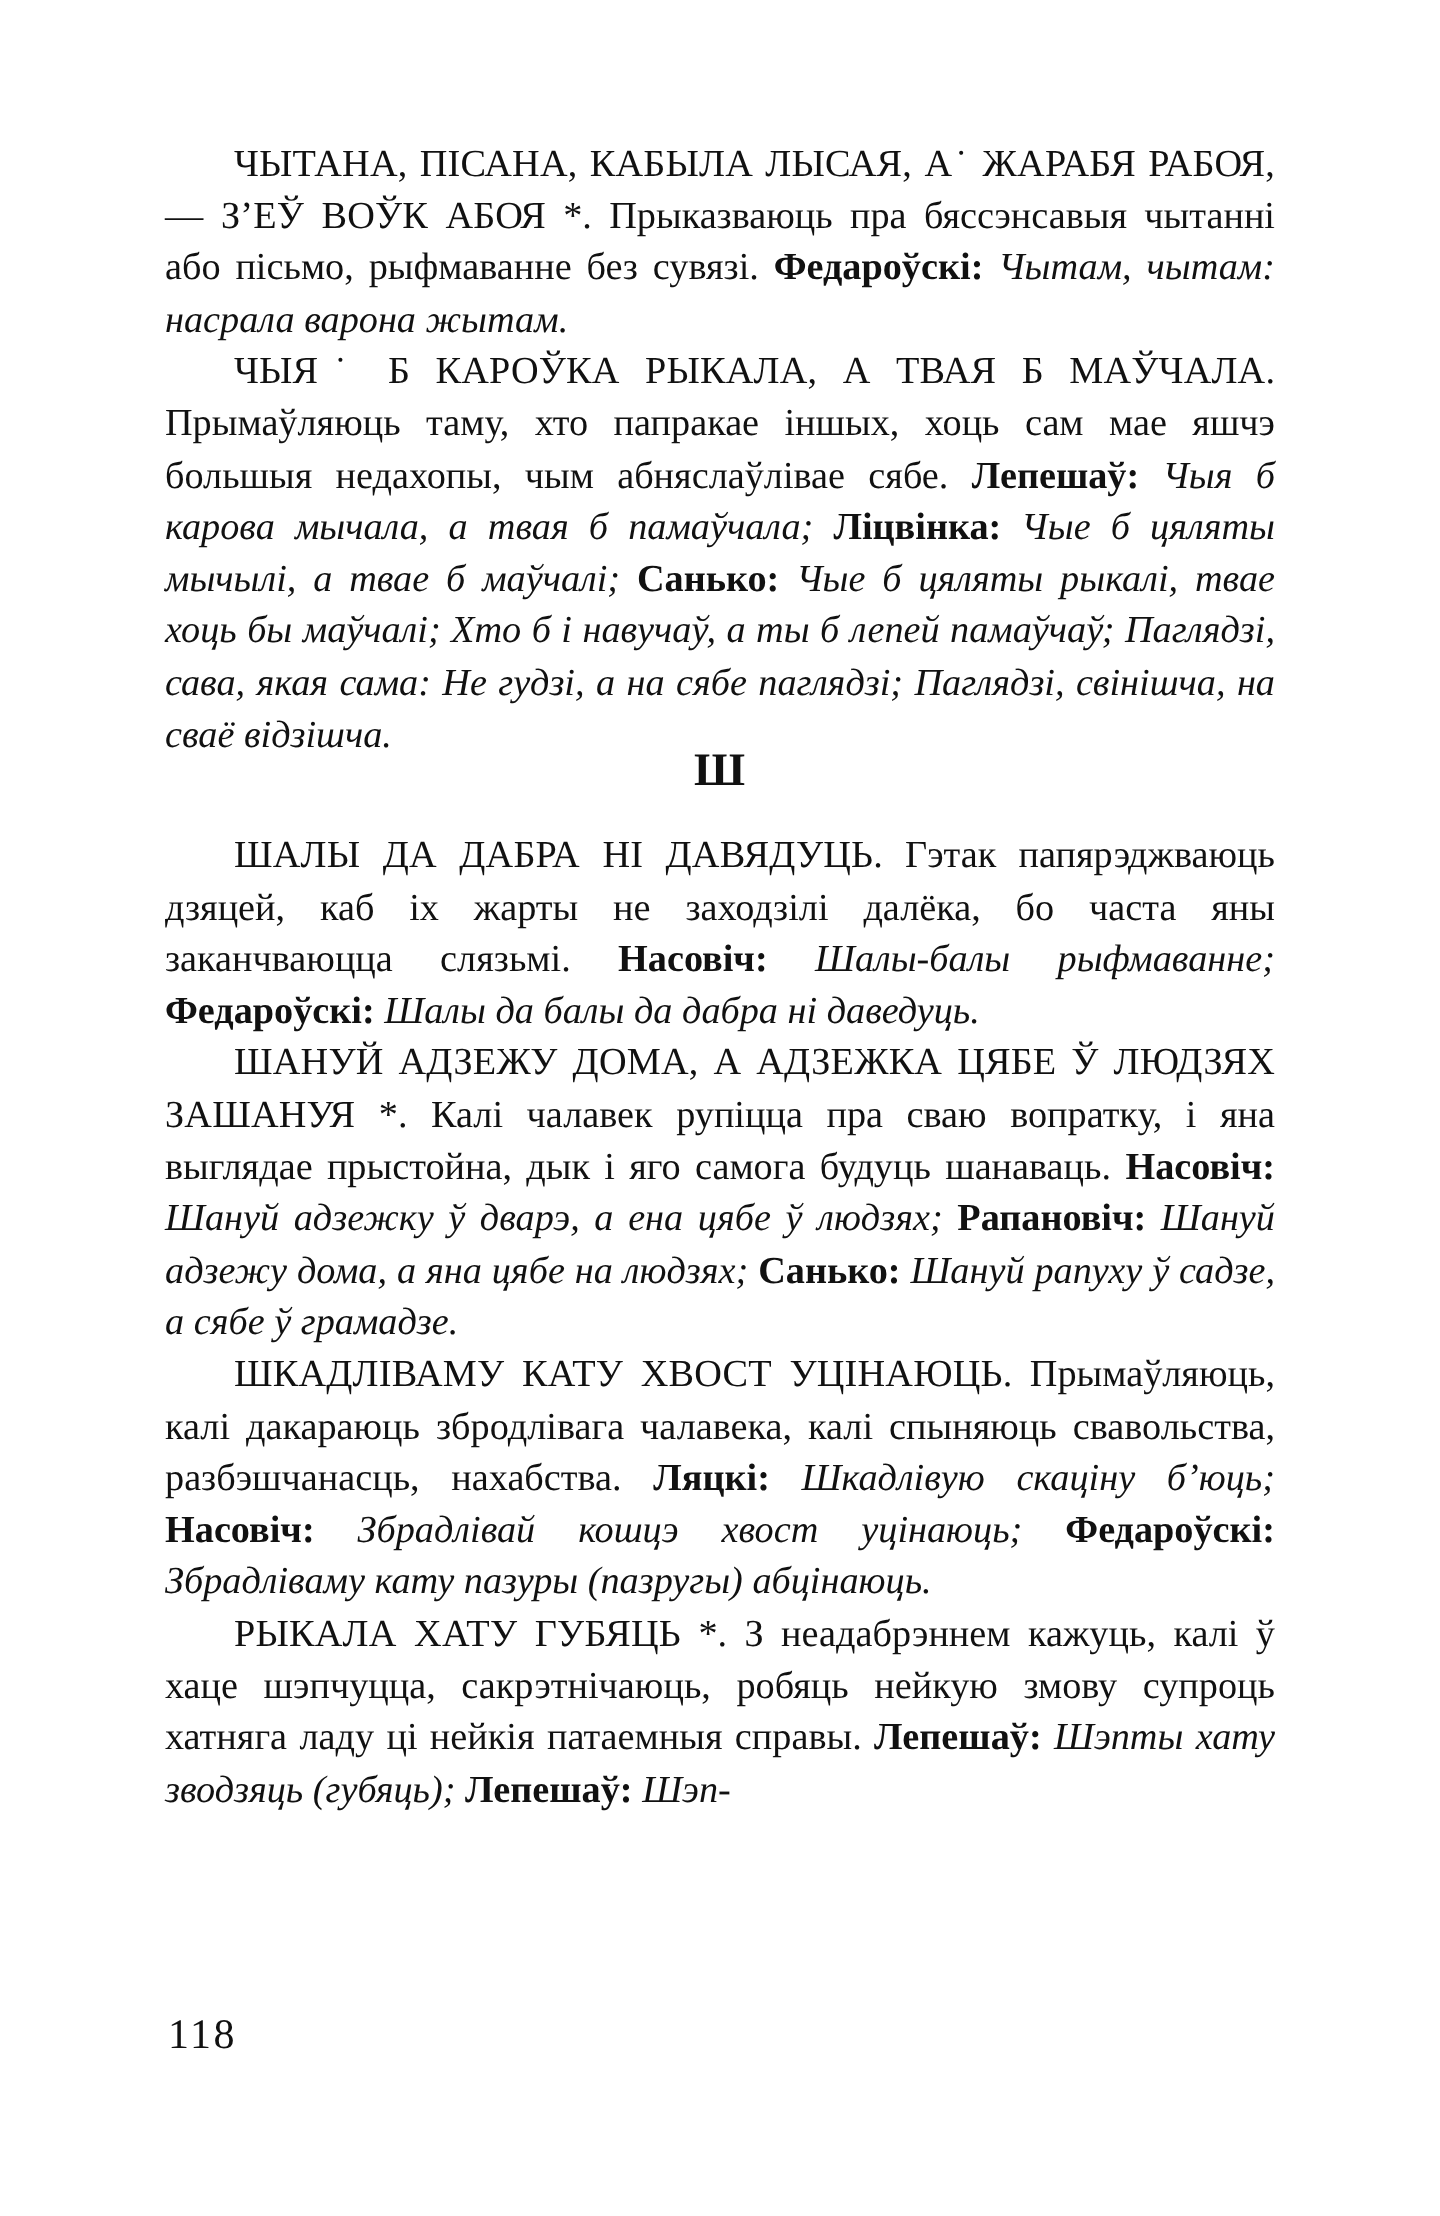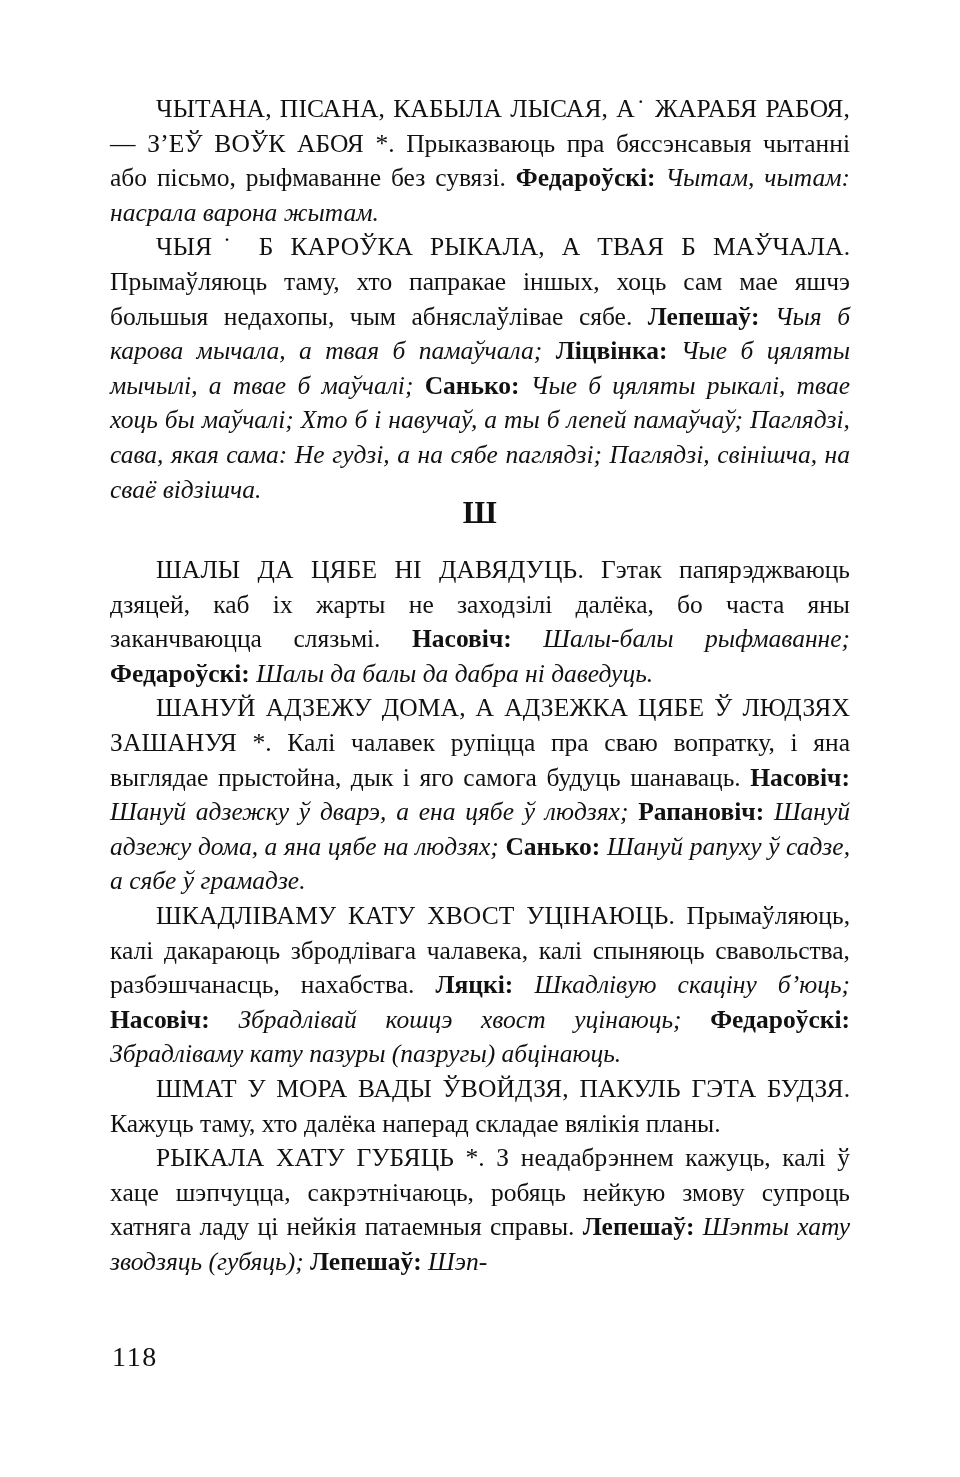--- a/index.html
+++ b/index.html
@@ -92,35 +92,32 @@
       <span class="caps">ЧЫЯ˙ Б КАРОЎКА РЫКАЛА, А ТВАЯ Б МАЎЧАЛА</span><span>. Прымаўляюць таму, хто папракае іншых, хоць сам мае яшчэ большыя недахопы, чым абняслаўлівае сябе. </span><span class="src">Лепешаў:</span><span class="var"> Чыя б карова мычала, а твая б памаўчала; </span><span class="src">Ліцвінка:</span><span class="var"> Чые б цяляты мычылі, а твае б маўчалі; </span><span class="src">Санько:</span><span class="var"> Чые б цяляты рыкалі, твае хоць бы маўчалі; Хто б і навучаў, а ты б лепей памаўчаў; Паглядзі, сава, якая сама: Не гудзі, а на сябе паглядзі; Паглядзі, свінішча, на сваё відзішча.</span>
     </p>
 
   </div>
 
   <div class="section-heading">Ш</div>
 
   <div class="block-b">
 
     <p class="entry">
-      <span class="caps">ШАЛЫ ДА ЦЯБЕ НІ ДАВЯДУЦЬ</span><span>. Гэтак папярэджваюць дзяцей, каб іх жарты не заходзілі далёка, бо часта яны заканчваюцца слязьмі. </span><span class="src">Насовіч:</span><span class="var"> Шалы-балы рыфмаванне; </span><span class="src">Федароўскі:</span><span class="var"> Шалы да балы да дабра ні даведуць.</span>
+      <span class="caps">ШАЛЫ ДА ДАБРА НІ ДАВЯДУЦЬ</span><span>. Гэтак папярэджваюць дзяцей, каб іх жарты не заходзілі далёка, бо часта яны заканчваюцца слязьмі. </span><span class="src">Насовіч:</span><span class="var"> Шалы-балы рыфмаванне; </span><span class="src">Федароўскі:</span><span class="var"> Шалы да балы да дабра ні даведуць.</span>
     </p>
 
     <p class="entry">
       <span class="caps">ШАНУЙ АДЗЕЖУ ДОМА, А АДЗЕЖКА ЦЯБЕ Ў ЛЮДЗЯХ ЗАШАНУЯ</span><span> </span><span>*</span><span>. Калі чалавек рупіцца пра сваю вопратку, і яна выглядае прыстойна, дык і яго самога будуць шанаваць. </span><span class="src">Насовіч:</span><span class="var"> Шануй адзежку ў дварэ, а ена цябе ў людзях; </span><span class="src">Рапановіч:</span><span class="var"> Шануй адзежу дома, а яна цябе на людзях; </span><span class="src">Санько:</span><span class="var"> Шануй рапуху ў садзе, а сябе ў грамадзе.</span>
     </p>
 
 
     <p class="entry">
       <span class="caps">ШКАДЛІВАМУ КАТУ ХВОСТ УЦІНАЮЦЬ</span><span>. Прымаўляюць, калі дакараюць збродлівага чалавека, калі спыняюць свавольства, разбэшчанасць, нахабства. </span><span class="src">Ляцкі:</span><span class="var"> Шкадлівую скаціну б’юць; </span><span class="src">Насовіч:</span><span class="var"> Збрадлівай кошцэ хвост уцінаюць; </span><span class="src">Федароўскі:</span><span class="var"> Збрадліваму кату пазуры (пазругы) абцінаюць.</span>
     </p>
 
-    <p class="entry">
-      <span class="caps">ШМАТ У МОРА ВАДЫ ЎВОЙДЗЯ, ПАКУЛЬ ГЭТА БУДЗЯ</span><span>. Кажуць таму, хто далёка наперад складае вялікія планы.</span>
-    </p>
 
     <p class="entry">
       <span class="caps">РЫКАЛА ХАТУ ГУБЯЦЬ</span><span> </span><span>*</span><span>. З неадабрэннем кажуць, калі ў хаце шэпчуцца, сакрэтнічаюць, робяць нейкую змову супроць хатняга ладу ці нейкія патаемныя справы. </span><span class="src">Лепешаў:</span><span class="var"> Шэпты хату зводзяць (губяць); </span><span class="src">Лепешаў:</span><span class="var"> Шэп-</span>
     </p>
 
   </div>
 
   <div class="page-number">118</div>
 
 </div>

